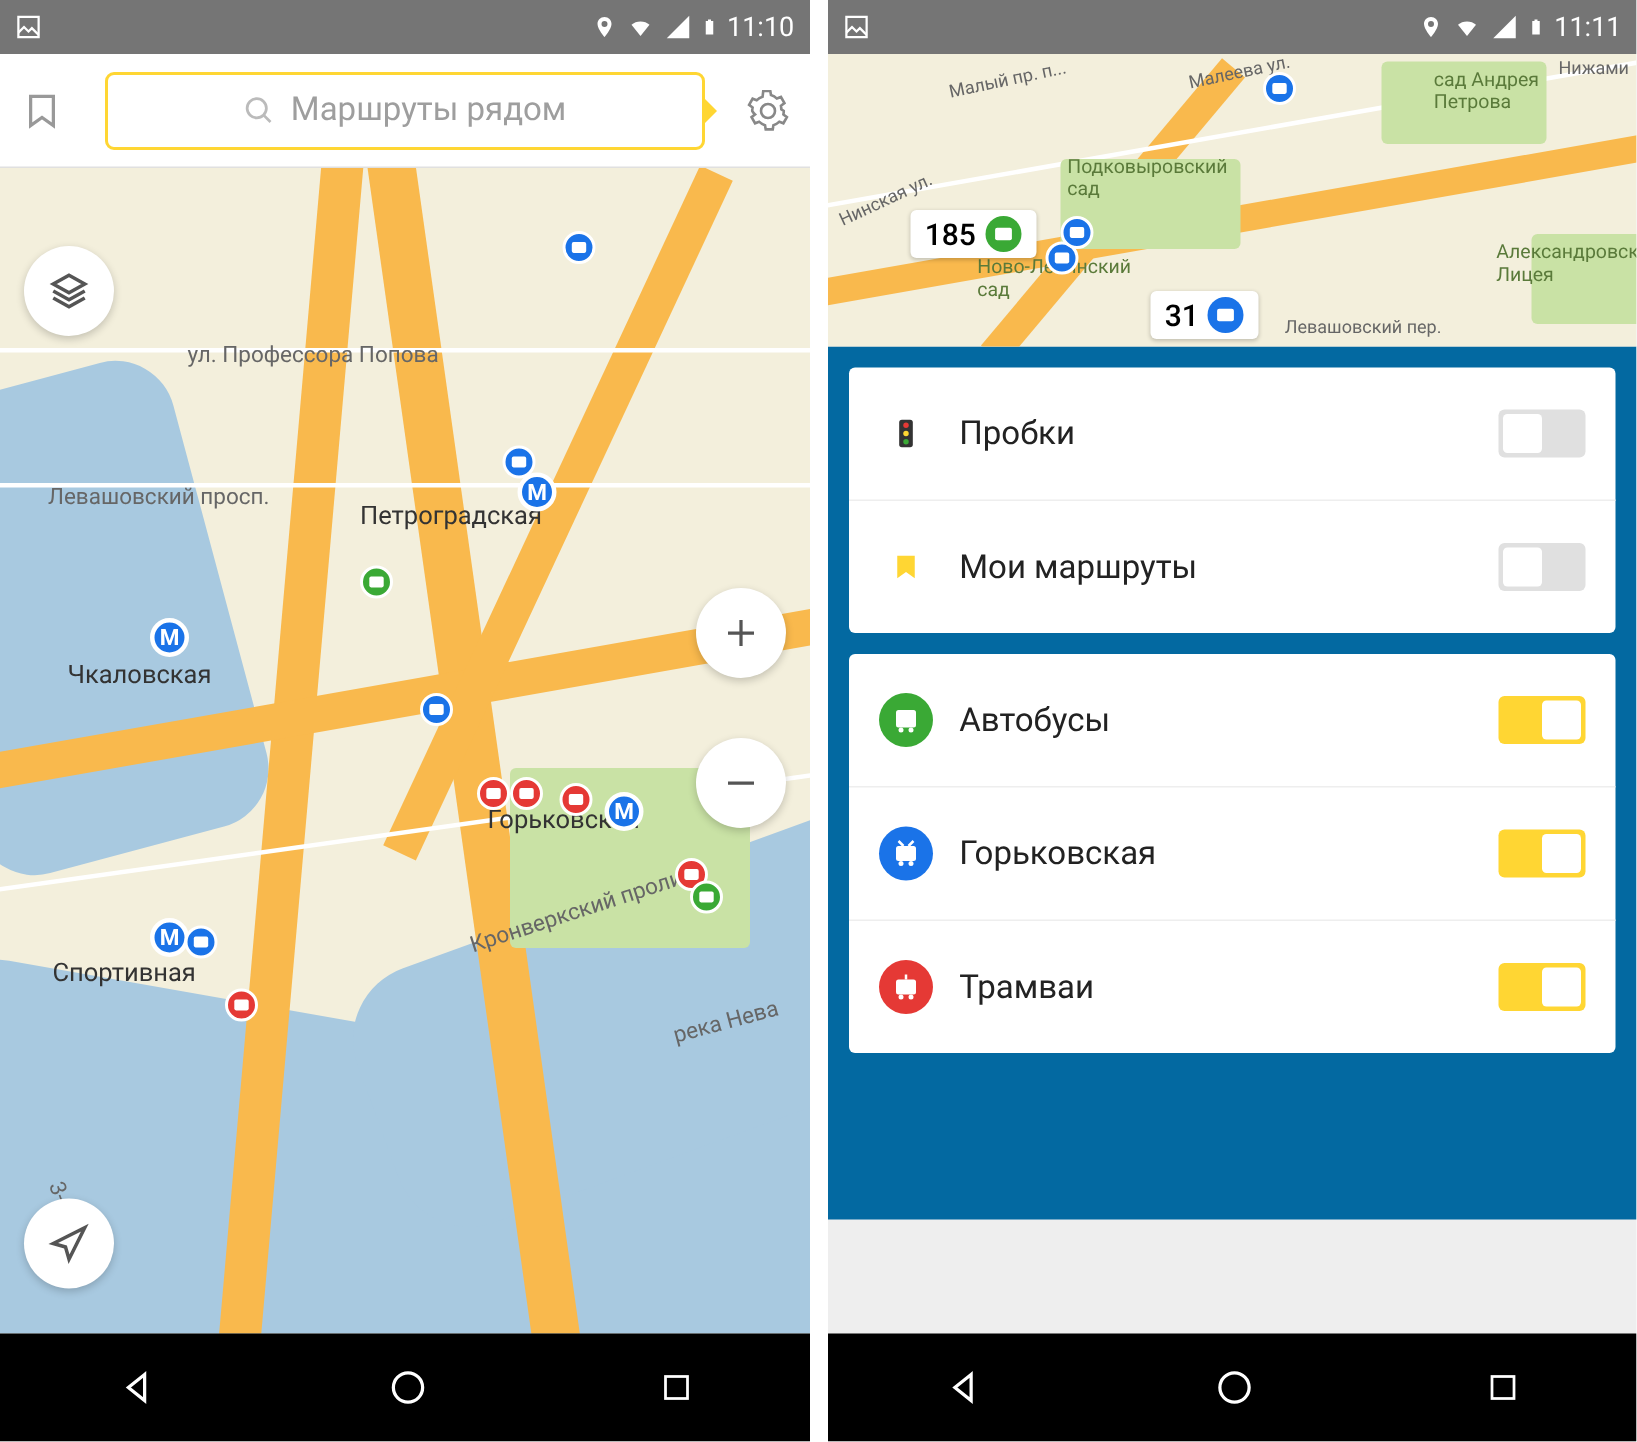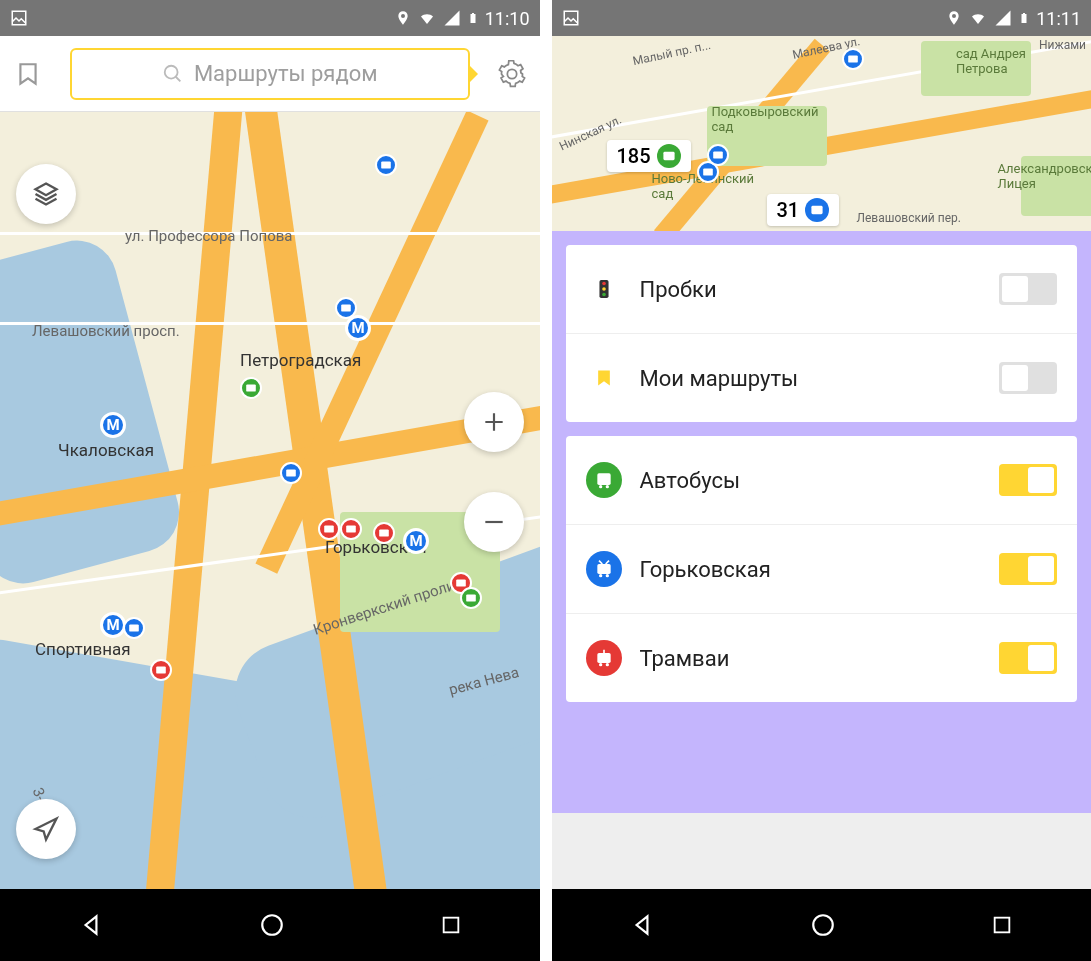--- a/index.html
+++ b/index.html
@@ -159,21 +159,21 @@
   border-radius: 4px;
   padding: 4px 10px;
   font-size: 20px;
   font-weight: 500;
   box-shadow: 0 1px 3px rgba(0,0,0,.2);
   display: flex;
   align-items: center;
   gap: 6px;
 }
 .settings-list {
-  background: #c4b5fd;
+  background: #0369a1;
   height: 582px;
   padding: 14px;
   display: flex;
   flex-direction: column;
   gap: 14px;
 }
 .settings-group {
   background: #fff;
   border-radius: 4px;
 }
@@ -282,22 +282,22 @@
       <div class="road-line" style="left:-20px;top:210px;width:600px;height:3px"></div>
       <div class="road-line" style="left:-20px;top:440px;width:600px;height:3px;transform:rotate(-8deg)"></div>
 
       <div class="park" style="left:340px;top:400px;width:160px;height:120px"></div>
 
       <div class="street-label" style="left:125px;top:115px">ул. Профессора Попова</div>
       <div class="street-label" style="left:32px;top:210px">Левашовский просп.</div>
       <div class="street-label" style="left:310px;top:485px;transform:rotate(-18deg)">Кронверкский пролив</div>
       <div class="street-label" style="right:20px;top:560px;transform:rotate(-15deg)">река Нева</div>
       <div class="street-label" style="left:15px;bottom:60px;transform:rotate(70deg)">3-я линия</div>
-      <div class="station-label" style="left:240px;top:238px">Петроградская</div>
-      <div class="station-label" style="left:58px;top:328px">Чкаловская</div>
+      <div class="station-label" style="left:240px;top:222px">Петроградская</div>
+      <div class="station-label" style="left:45px;top:328px">Чкаловская</div>
       <div class="station-label" style="left:325px;top:425px">Горьковская</div>
       <div class="station-label" style="left:35px;top:527px">Спортивная</div>
 
       <div class="metro-marker" style="left:345px;top:203px">М</div>
       <div class="metro-marker" style="left:100px;top:300px">М</div>
       <div class="metro-marker" style="left:403px;top:416px">М</div>
       <div class="metro-marker" style="left:100px;top:500px">М</div>
 
       <div class="transport-marker" style="left:375px;top:42px;background:#1a73e8">
           <svg viewBox="0 0 10 10">

